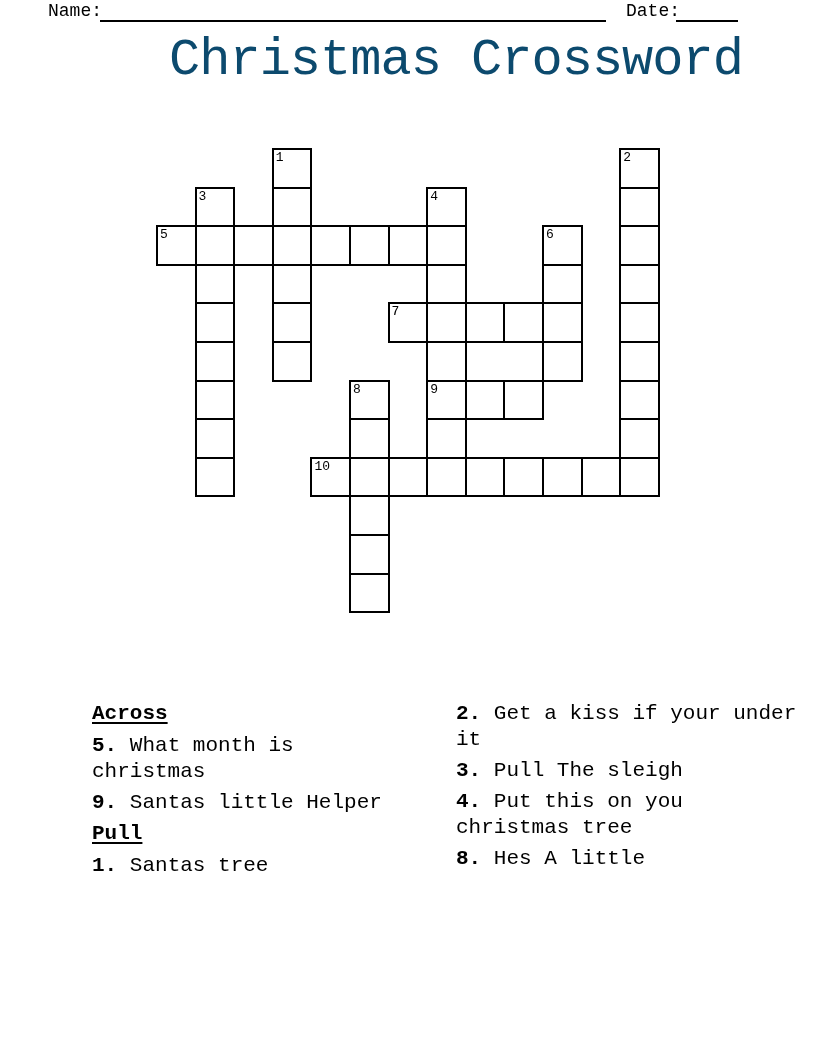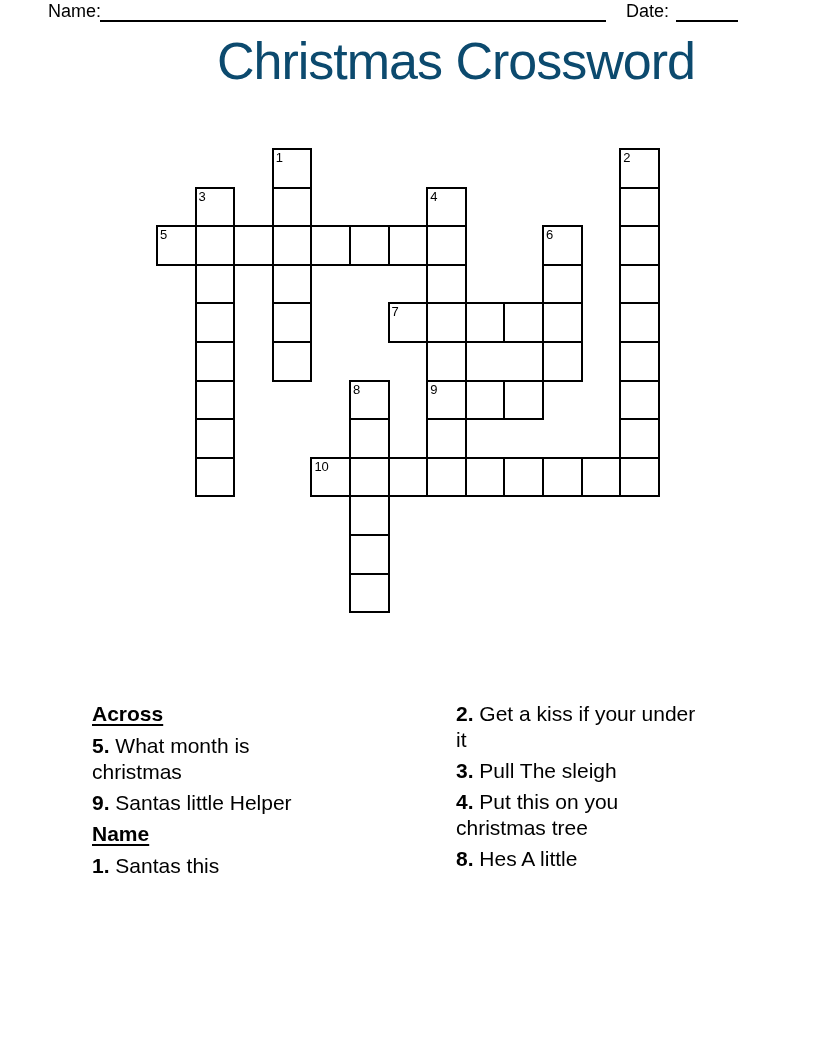--- a/index.html
+++ b/index.html
@@ -1,21 +1,21 @@
 <!DOCTYPE html>
 <html><head>
 <meta charset="utf-8">
 <style>
   html, body { margin: 0; padding: 0; background: #ffffff; }
   .page {
     position: relative;
     width: 816px;
     height: 1056px;
     background: #ffffff;
-    font-family: Liberation Sans, sans-serif;
+    font-family: Liberation Mono, monospace;
     color: #000;
     overflow: hidden;
   }
   
   .hlabel {
     position: absolute;
     font-size: 18px;
     line-height: 20px;
     color: #000;
   }
@@ -182,23 +182,23 @@
       <div class="cell" style="left: 424.6px; top: 308.8px;"></div>
     </div>
 
   <div class="clues-col left" id="clues-left">
     <p class="heading">Across</p>
     <div id="across-list">
         <p class="clue"><b class="cnum">5.</b><span class="ctext"> What month is
 christmas</span></p>
         <p class="clue"><b class="cnum">9.</b><span class="ctext"> Santas little Helper</span></p>
       </div>
-    <p class="heading">Name</p>
+    <p class="heading">Pull</p>
     <div id="down-list-left">
-        <p class="clue"><b class="cnum">1.</b><span class="ctext"> Santas this</span></p>
+        <p class="clue"><b class="cnum">1.</b><span class="ctext"> Santas tree</span></p>
       </div>
   </div>
 
   <div class="clues-col right" id="clues-right">
     <div id="down-list-right">
         <p class="clue"><b class="cnum">2.</b><span class="ctext"> Get a kiss if your under
 it</span></p>
         <p class="clue"><b class="cnum">3.</b><span class="ctext"> Pull The sleigh</span></p>
         <p class="clue"><b class="cnum">4.</b><span class="ctext"> Put this on you
 christmas tree</span></p>

